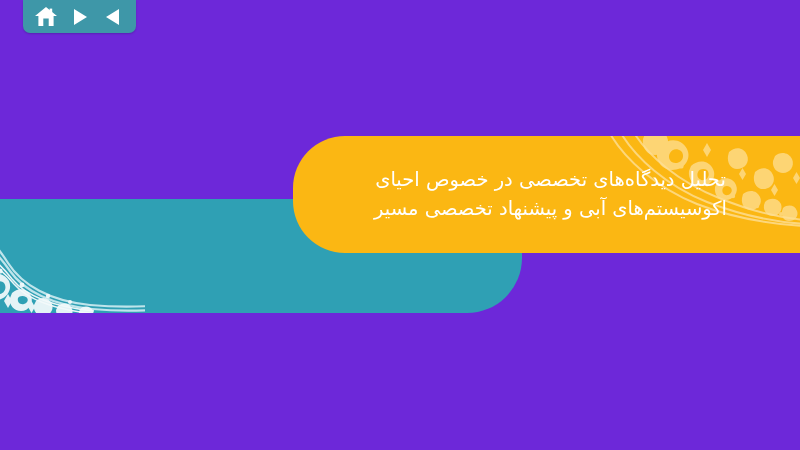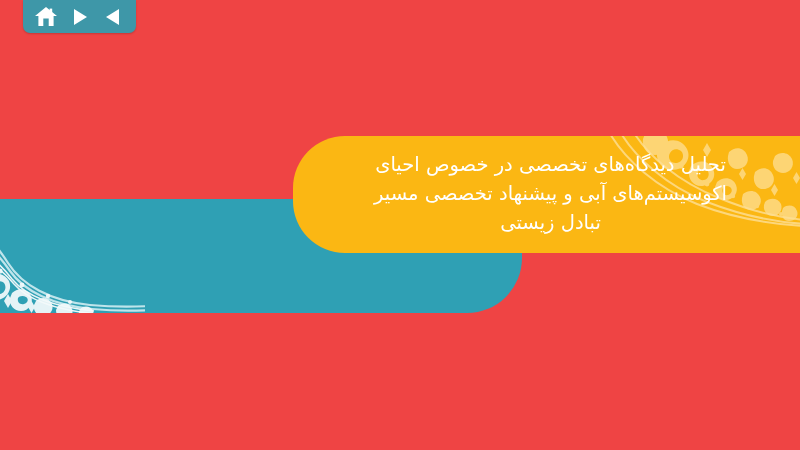--- a/index.html
+++ b/index.html
@@ -6,21 +6,21 @@
   html, body {
     margin: 0;
     padding: 0;
     background: #2b2b2b;
   }
   #stage {
     position: relative;
     width: 800px;
     height: 450px;
     overflow: hidden;
-    background: #ef4444;
+    background: #6d28d9;
     font-family: "DejaVu Sans", "Liberation Sans", sans-serif;
   }
 
   
   #navbar {
     position: absolute;
     left: 23px;
     top: 0;
     width: 113px;
     height: 33px;
@@ -182,21 +182,20 @@
         <path d="M98,14 l4,-7 l4,7 l-4,7 z"></path>
         <path d="M134,38 l3.5,-6 l3.5,6 l-3.5,6 z"></path>
         <path d="M166,54 l3.5,-6 l3.5,6 l-3.5,6 z"></path>
         <path d="M188,42 l3.5,-6 l3.5,6 l-3.5,6 z"></path>
       </g>
     </svg>
 
     <div id="title-block">
       <div class="title-line">تحلیل دیدگاه‌های تخصصی در خصوص احیای</div>
       <div class="title-line">اکوسیستم‌های آبی و پیشنهاد تخصصی مسیر</div>
-      <div class="title-line">تبادل زیستی</div>
     </div>
   </div>
 
   <div id="navbar">
     <div class="nav-btn">
       <svg width="17" height="18" viewBox="0 0 17 18">
         <polygon points="14,1 14,17 1,9" fill="#ffffff"></polygon>
       </svg>
     </div>
     <div class="nav-btn">

